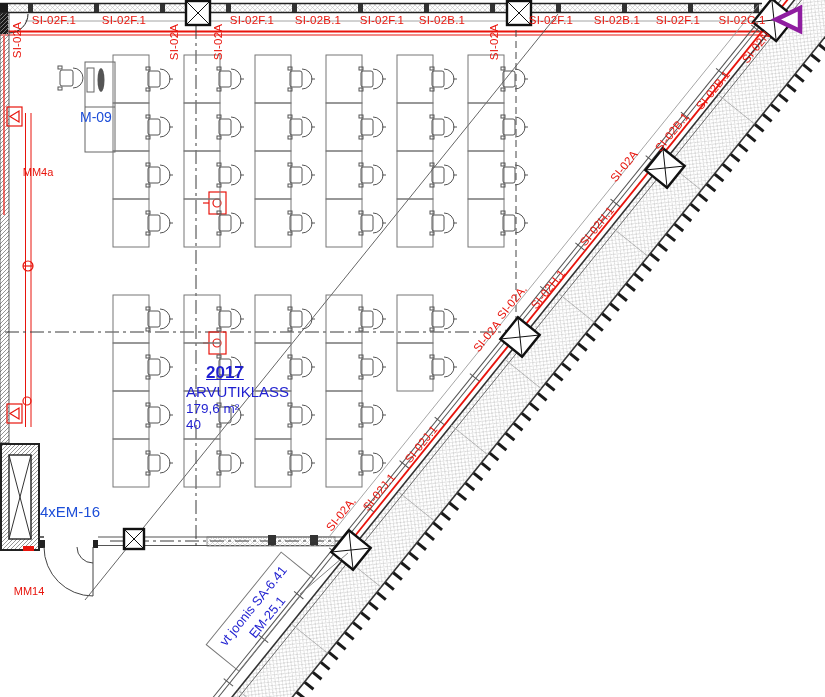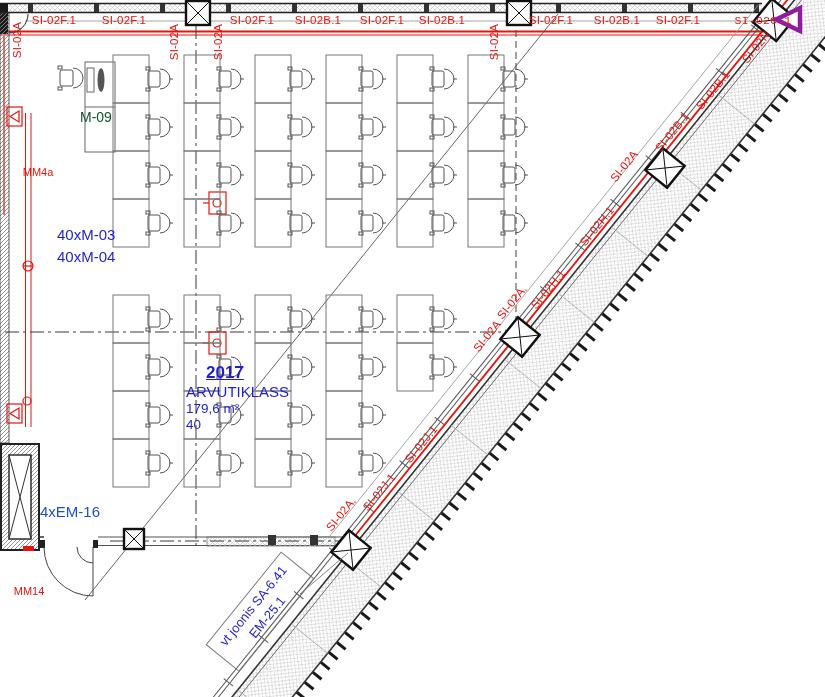--- a/index.html
+++ b/index.html
@@ -11,21 +11,21 @@
   .red{color:#e8140c;}
   .si{font-size:11.5px;letter-spacing:.2px;}
   .vert{transform:translate(-50%,-50%) rotate(-90deg);}
   .diag{transform:translate(-50%,-50%) rotate(-51deg);}
   .small-red{font-size:11px;font-weight:normal;}
   .room-block{position:absolute;left:186px;top:363px;color:#1f1fd0;line-height:1.18;}
   .room-number{font-size:17px;font-weight:bold;text-decoration:underline;padding-left:20px;}
   .room-name{font-size:15px;}
   .room-meta{font-size:13.5px;}
   .desk-note{position:absolute;left:57px;top:224px;color:#1f1fd0;font-size:15px;line-height:1.45;}
-  .m09{position:absolute;left:80px;top:109px;color:#14532d;font-size:14px;}
+  .m09{position:absolute;left:80px;top:109px;color:#1d4ed8;font-size:14px;}
   .em16{position:absolute;left:40px;top:503px;color:#1d4ed8;font-size:15px;}
   .ref-box{position:absolute;left:200px;top:590px;transform:rotate(-51deg);
            transform-origin:50% 50%;border:1px solid #777;padding:3px 10px;
            color:#1f1fd0;font-size:13px;text-align:center;line-height:1.35;background:transparent;}
 </style>
 </head>
 <body>
 
 <div id="plan">
 
@@ -654,21 +654,21 @@
   <div id="label-layer">
       <div class="lbl red si " style="left: 54px; top: 20px;">SI-02F.1</div>
       <div class="lbl red si " style="left: 124px; top: 20px;">SI-02F.1</div>
       <div class="lbl red si " style="left: 252px; top: 20px;">SI-02F.1</div>
       <div class="lbl red si " style="left: 318px; top: 20px;">SI-02B.1</div>
       <div class="lbl red si " style="left: 382px; top: 20px;">SI-02F.1</div>
       <div class="lbl red si " style="left: 442px; top: 20px;">SI-02B.1</div>
       <div class="lbl red si " style="left: 551px; top: 20px;">SI-02F.1</div>
       <div class="lbl red si " style="left: 617px; top: 20px;">SI-02B.1</div>
       <div class="lbl red si " style="left: 678px; top: 20px;">SI-02F.1</div>
-      <div class="lbl red si " style="left: 763px; top: 20px; font-family: Liberation Mono, monospace;">SI-02C.1</div>
+      <div class="lbl red si " style="left: 742px; top: 20px;">SI-02C.1</div>
       <div class="lbl red si vert" style="left: 17px; top: 40px;">SI-02A</div>
       <div class="lbl red si vert" style="left: 174px; top: 42px;">SI-02A</div>
       <div class="lbl red si vert" style="left: 218px; top: 42px;">SI-02A</div>
       <div class="lbl red si vert" style="left: 494px; top: 42px;">SI-02A</div>
       <div class="lbl red si diag" style="left: 756px; top: 47px;">SI-02N</div>
       <div class="lbl red si diag" style="left: 713px; top: 90px;">SI-02B.1</div>
       <div class="lbl red si diag" style="left: 672px; top: 132px;">SI-02B.1</div>
       <div class="lbl red si diag" style="left: 624px; top: 166px;">SI-02A</div>
       <div class="lbl red si diag" style="left: 597px; top: 226px;">SI-02H.1</div>
       <div class="lbl red si diag" style="left: 548px; top: 289px;">SI-02H.1</div>
@@ -679,24 +679,20 @@
       <div class="lbl red si diag" style="left: 341px; top: 514px;">SI-02A.</div>
     </div>
 
   <div class="room-block">
     <div class="room-number">2017</div>
     <div class="room-name">ARVUTIKLASS</div>
     <div class="room-meta">179,6 m²</div>
     <div class="room-meta">40</div>
   </div>
 
-  <div class="desk-note">
-    <div>40xM-03</div>
-    <div>40xM-04</div>
-  </div>
 
   <div class="m09">M-09</div>
   <div class="em16">4xEM-16</div>
 
   <div class="lbl red small-red" style="left:38px;top:172px;">MM4a</div>
   <div class="lbl red small-red" style="left:29px;top:556px;margin-top:35px;">MM14</div>
 
   <div class="ref-box">
     <div>vt joonis SA-6.41</div>
     <div>EM-25.1</div>

